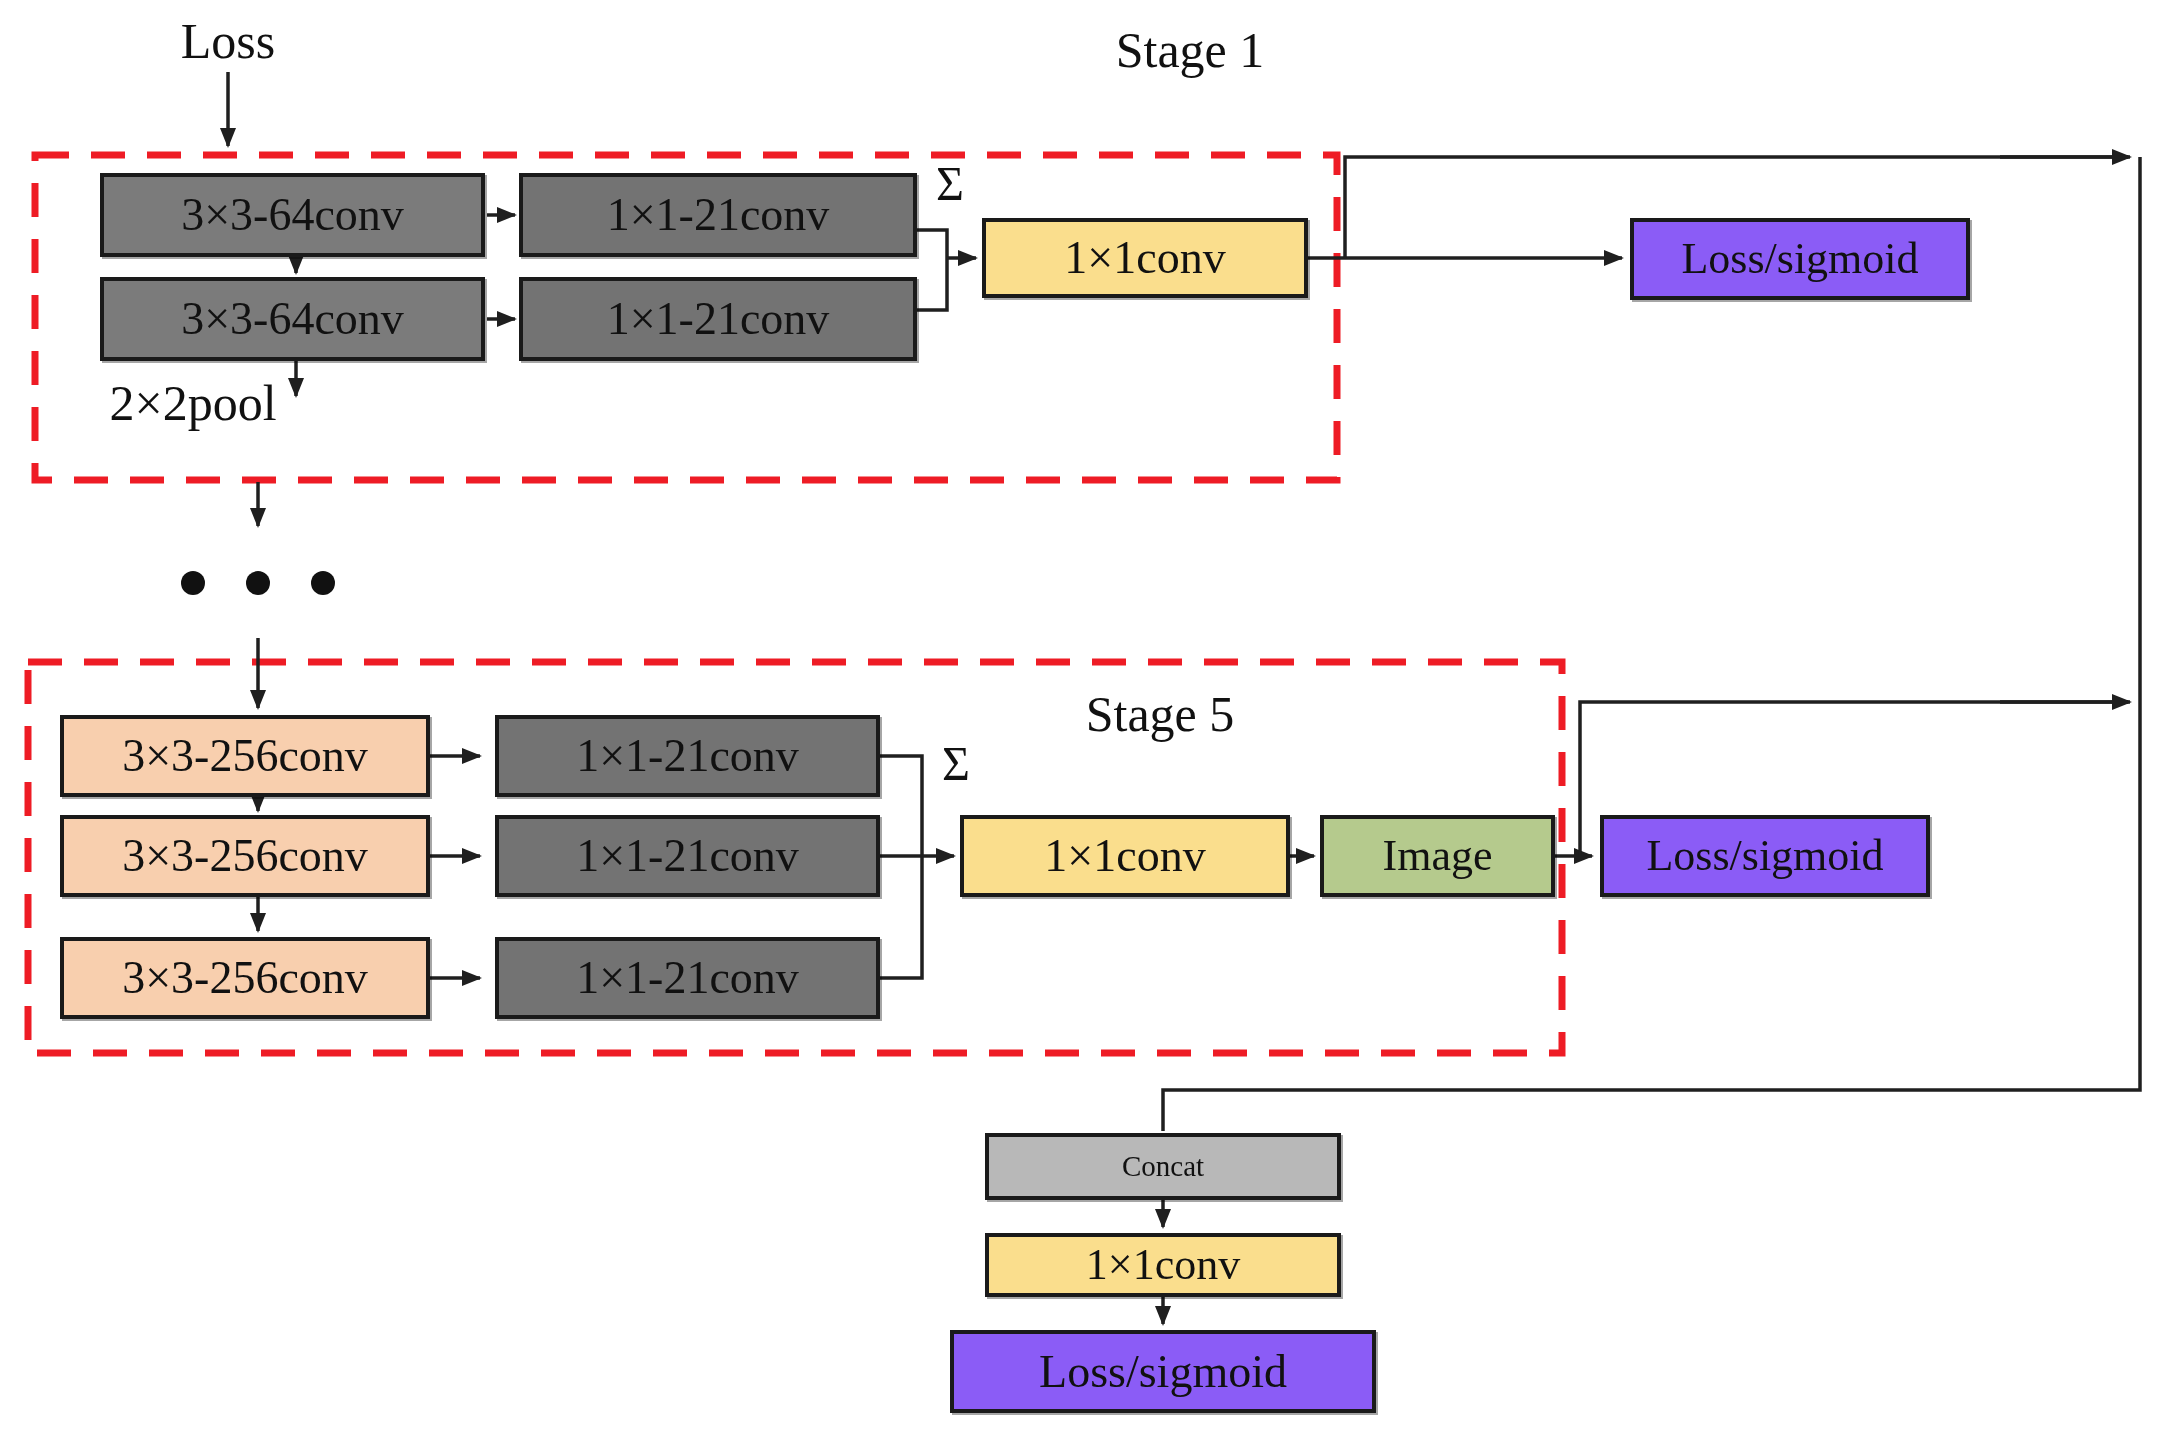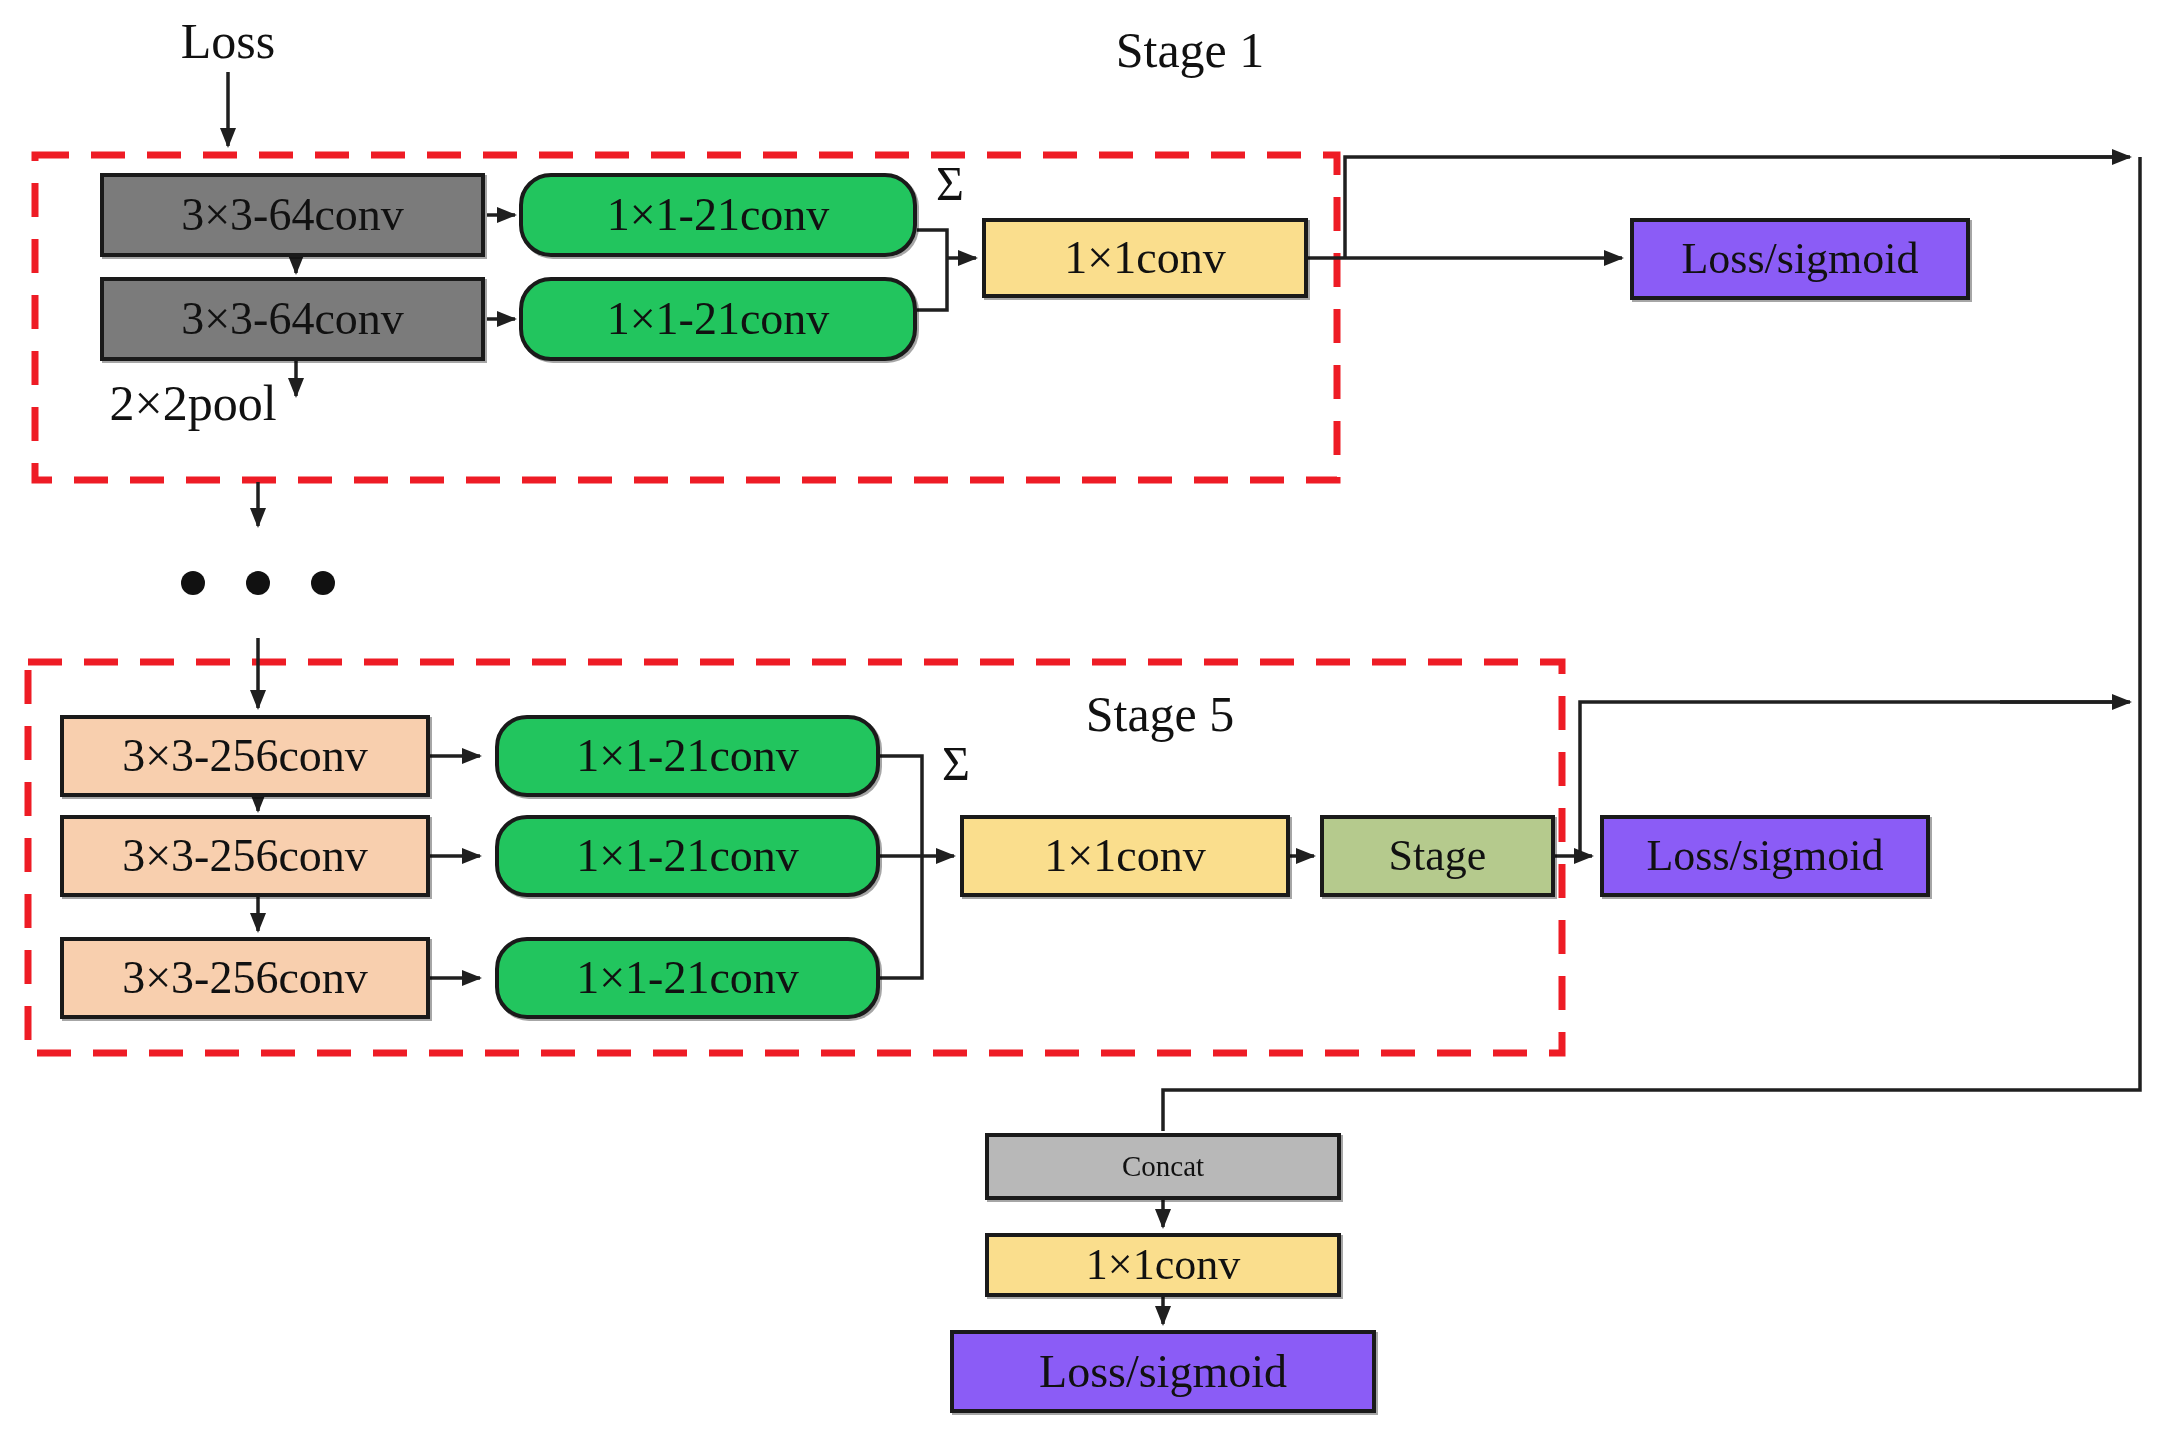--- a/index.html
+++ b/index.html
@@ -15,21 +15,21 @@
   .box{
     position:absolute;
     box-sizing:border-box;
     border:4px solid #1a1a1a;
     display:flex;align-items:center;justify-content:center;
     font-size:46px;line-height:1;
     white-space:nowrap;
     box-shadow:2px 2px 0 rgba(0,0,0,0.35);
   }
   .conv-gray{background:#7b7b7b;}
-  .side-purple{background:#22c55e;border-radius:32px;}
+  .side-purple{background:#737373;}
   .fuse-yellow{background:#fade8d;}
   .conv-orange{background:#f8cfae;}
   .deconv-green{background:#b5ca8d;}
   .loss-blue{background:#8b5cf6;}
   .concat-gray{background:#b8b8b8;}
   .freetext{
     position:absolute;
     display:flex;align-items:center;justify-content:center;
     font-size:50px;line-height:1;white-space:nowrap;
   }
@@ -112,20 +112,20 @@
   <div class="box fuse-yellow" style="left:982px;top:218px;width:326px;height:80px;">1×1conv</div>
   <div class="box loss-blue" style="left:1630px;top:218px;width:340px;height:82px;font-size:44px;">Loss/sigmoid</div>
 
   <div class="box conv-orange" style="left:60px;top:715px;width:370px;height:82px;">3×3-256conv</div>
   <div class="box conv-orange" style="left:60px;top:815px;width:370px;height:82px;">3×3-256conv</div>
   <div class="box conv-orange" style="left:60px;top:937px;width:370px;height:82px;">3×3-256conv</div>
   <div class="box side-purple" style="left:495px;top:715px;width:385px;height:82px;">1×1-21conv</div>
   <div class="box side-purple" style="left:495px;top:815px;width:385px;height:82px;">1×1-21conv</div>
   <div class="box side-purple" style="left:495px;top:937px;width:385px;height:82px;">1×1-21conv</div>
   <div class="box fuse-yellow" style="left:960px;top:815px;width:330px;height:82px;">1×1conv</div>
-  <div class="box deconv-green" style="left:1320px;top:815px;width:235px;height:82px;font-size:44px;">Stage</div>
+  <div class="box deconv-green" style="left:1320px;top:815px;width:235px;height:82px;font-size:44px;">Image</div>
   <div class="box loss-blue" style="left:1600px;top:815px;width:330px;height:82px;font-size:44px;">Loss/sigmoid</div>
 
   <div class="box concat-gray" style="left:985px;top:1133px;width:356px;height:67px;font-size:29px;">Concat</div>
   <div class="box fuse-yellow" style="left:985px;top:1233px;width:356px;height:64px;font-size:44px;">1×1conv</div>
   <div class="box loss-blue" style="left:950px;top:1330px;width:426px;height:83px;">Loss/sigmoid</div>
 
 </div>
 
 </body></html>

